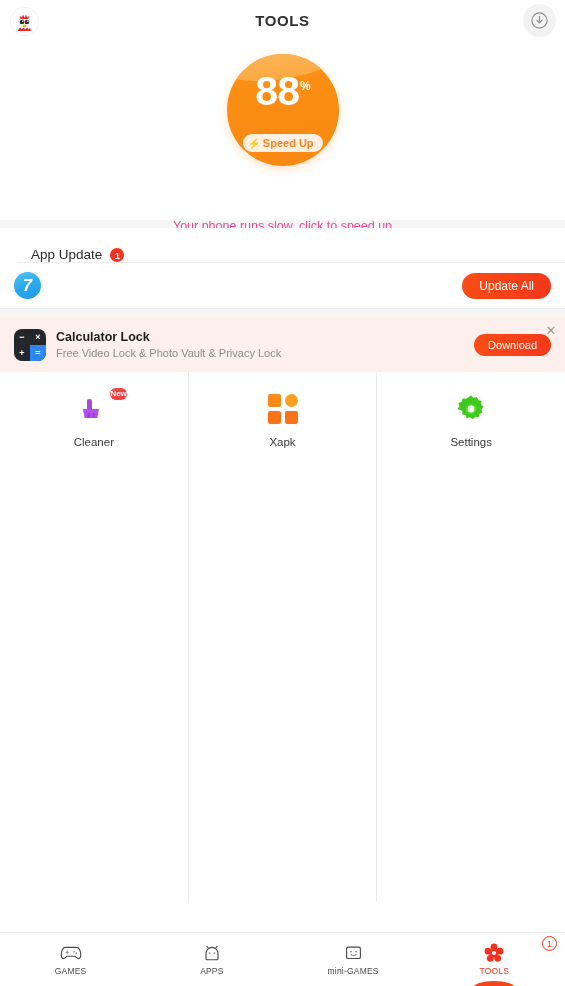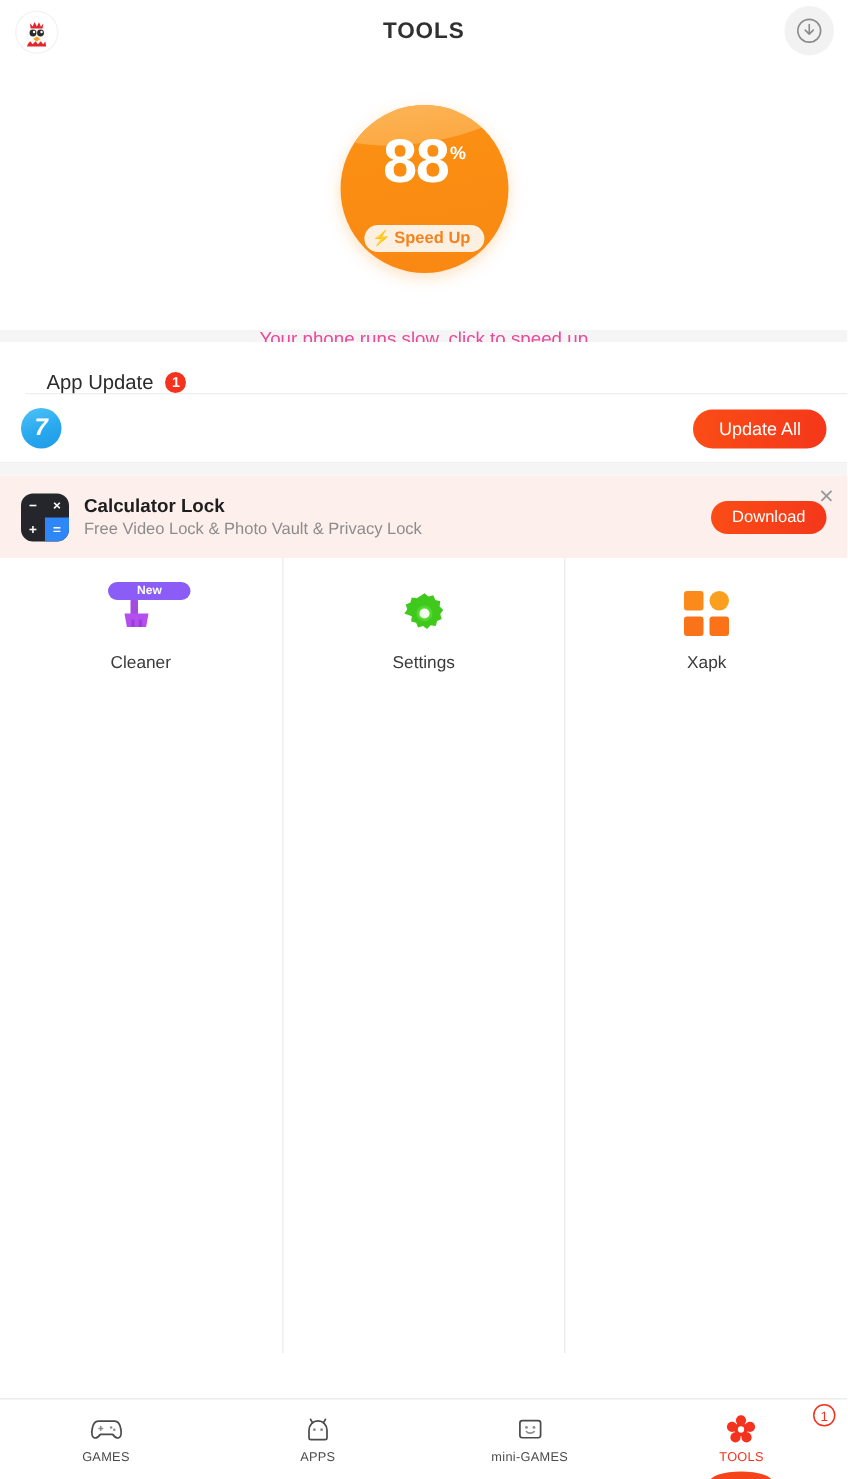--- a/index.html
+++ b/index.html
@@ -42,21 +42,21 @@
     display: flex; align-items: center; justify-content: center;
   }
 
   
   .gauge-card {
     position: relative;
     height: 178px;
     background: #fff;
   }
   .gauge-wrap {
-    position: absolute; left: 50%; top: 28px;
+    position: absolute; left: 50%; top: 12px;
     transform: translateX(-50%);
     width: 112px; height: 112px;
   }
   .gauge {
     width: 112px; height: 112px; border-radius: 50%;
     background: linear-gradient(170deg, #fb9215 0%, #fa8d12 45%, #f98812 100%);
     position: relative; overflow: hidden;
     box-shadow: 0 3px 10px rgba(250,140,20,0.25);
   }
   .gauge-wave {
@@ -199,23 +199,23 @@
   }
   .tool-cell:last-child { border-right: none; }
   .tool-icon {
     position: relative;
     width: 34px; height: 34px;
     display: flex; align-items: center; justify-content: center;
   }
   .tool-label { margin-top: 10px; font-size: 11.5px; color: #3a3a3a; }
   .new-badge {
     position: absolute; right: -16px; top: -4px;
-    background: #8b5cf6; color: #fff;
+    background: #ef4444; color: #fff;
     font-size: 8px; font-weight: bold;
-    padding: 2px 19px; border-radius: 7px;
+    padding: 2px 0; border-radius: 7px;
     line-height: 1;
   }
   .xapk-grid {
     display: grid; grid-template-columns: 13px 13px;
     grid-template-rows: 13px 13px; gap: 4px;
   }
   .xapk-sq { background: #fb8a1a; border-radius: 2px; }
   .xapk-sq.round { border-radius: 50%; background: #fba01e; }
   .xapk-sq.o2 { background: #fb7318; }
 
@@ -345,39 +345,39 @@
           <rect x="13.5" y="19" width="2.2" height="5" fill="#9a3fd6"></rect>
         </svg>
         <span class="new-badge">New</span>
       </div>
       <div class="tool-label">Cleaner</div>
     </div>
 
 
     <div class="tool-cell">
       <div class="tool-icon">
-        <svg width="30" height="30" viewBox="0 0 30 30">
-          <path d="M15 1.5l2.6 2.2 3.3-.8 1.3 3.1 3.3.9-.4 3.4 2.4 2.4-2 2.7 1 3.3-3.1 1.3-.9 3.3-3.4-.4-2.4 2.4-2.7-2-3.3 1-1.3-3.1-3.3-.9.4-3.4L1.5 15l2-2.7-1-3.3 3.1-1.3.9-3.3 3.4.4z" fill="#3fc91c"></path>
-          <circle cx="15" cy="15" r="5.3" fill="#53d92c"></circle>
-          <circle cx="15" cy="15" r="3.4" fill="#f4fff0"></circle>
-        </svg>
-      </div>
-      <div class="tool-label">Settings</div>
-    </div>
-
-    <div class="tool-cell">
-      <div class="tool-icon">
         <div class="xapk-grid">
           <div class="xapk-sq"></div>
           <div class="xapk-sq round"></div>
           <div class="xapk-sq o2"></div>
           <div class="xapk-sq o2"></div>
         </div>
       </div>
       <div class="tool-label">Xapk</div>
+    </div>
+
+    <div class="tool-cell">
+      <div class="tool-icon">
+        <svg width="30" height="30" viewBox="0 0 30 30">
+          <path d="M15 1.5l2.6 2.2 3.3-.8 1.3 3.1 3.3.9-.4 3.4 2.4 2.4-2 2.7 1 3.3-3.1 1.3-.9 3.3-3.4-.4-2.4 2.4-2.7-2-3.3 1-1.3-3.1-3.3-.9.4-3.4L1.5 15l2-2.7-1-3.3 3.1-1.3.9-3.3 3.4.4z" fill="#3fc91c"></path>
+          <circle cx="15" cy="15" r="5.3" fill="#53d92c"></circle>
+          <circle cx="15" cy="15" r="3.4" fill="#f4fff0"></circle>
+        </svg>
+      </div>
+      <div class="tool-label">Settings</div>
     </div>
 
   </div>
 
   <div class="bottom-nav">
 
 
     <div class="nav-item">
       <div class="nav-icon">
         <svg width="22" height="18" viewBox="0 0 22 18">

